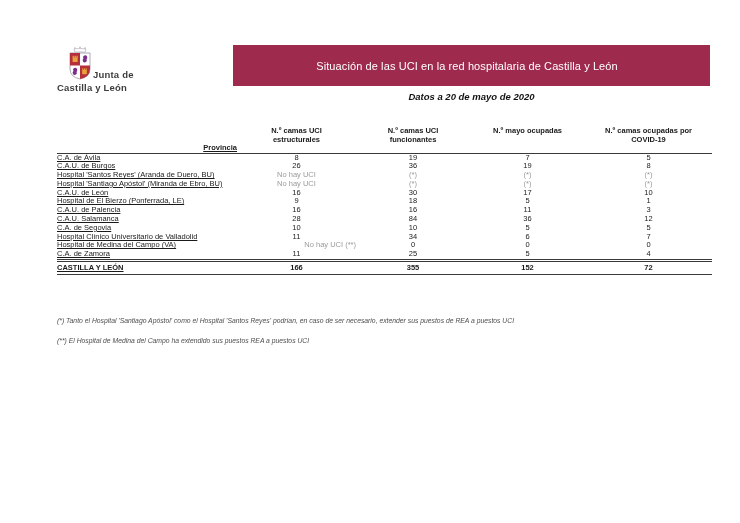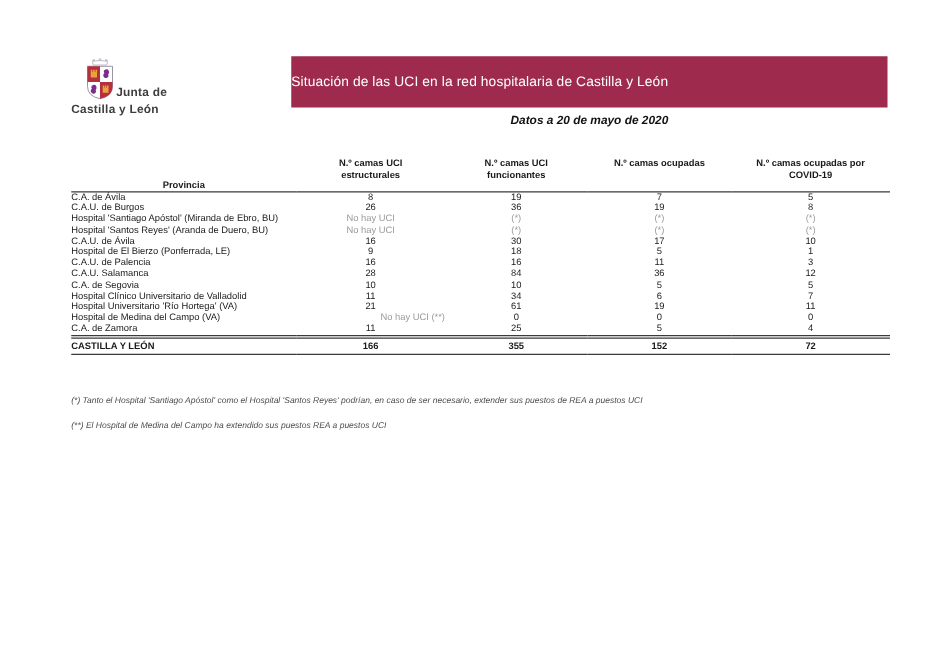--- a/index.html
+++ b/index.html
@@ -24,46 +24,46 @@
     font-size: 9.5px; font-weight: bold; color: #3d3d3d; letter-spacing: .2px;
   }
   .logo .line2 {
     position: absolute; left: 0px; top: 36px;
     font-size: 9.5px; font-weight: bold; color: #3d3d3d; letter-spacing: .2px;
   }
 
   
   .banner {
     position: absolute; left: 233px; top: 45px; width: 477px; height: 41px;
-    display: flex; align-items: center; justify-content: flex-start;
+    display: flex; align-items: center; justify-content: center;
     padding-right: 9px;
   }
   .banner .banner-text {
     color: #ffffff; font-size: 11px; letter-spacing: .1px;
   }
   .dateline {
     position: absolute; left: 233px; top: 91px; width: 477px;
     text-align: center;
     font-size: 9.5px; font-weight: bold; font-style: italic; color: #111;
   }
 
   
   .uci-table {
     position: absolute; left: 57px; top: 122px; width: 655px;
     border-collapse: collapse;
     font-size: 7.5px;
   }
   .uci-table th, .uci-table td { padding: 0; font-weight: normal; }
-  .uci-table thead th { font-weight: bold; height: 31px; }
-  .uci-table th.prov { text-align: center; vertical-align: bottom; padding-bottom: 1px; }
+  .uci-table thead th { font-weight: bold; height: 31px; text-decoration: underline; }
+  .uci-table th.prov { text-align: right; vertical-align: bottom; padding-bottom: 1px; }
   .uci-table th.num  { text-align: center; vertical-align: top; padding-top: 4px; }
   .uci-table th.num .hwrap { display: inline-block; max-width: 92px; line-height: 9px; }
   .uci-table thead tr { border-bottom: 1px solid #3a3a3a; }
   .uci-table tbody td { height: 8.8px; line-height: 8.8px; white-space: nowrap; }
-  .uci-table td.name { text-align: left; }
+  .uci-table td.name { text-align: left; text-decoration: underline; }
   .uci-table td.val  { text-align: center; }
   .uci-table .muted { color: #9a9a9a; }
   .uci-table tr.total { border-top: 3px double #3a3a3a; border-bottom: 1.5px solid #3a3a3a; }
   .uci-table tr.total td { font-weight: bold; height: 12px; line-height: 12px; }
 
   .col-prov { width: 180px; }
   .col-a { width: 119px; }
   .col-b { width: 114px; }
   .col-c { width: 115px; }
   .col-d { width: 127px; }
@@ -122,55 +122,55 @@
   </div>
 
   <div class="dateline">Datos a 20 de mayo de 2020</div>
 
   <table class="uci-table">
     <thead>
       <tr>
         <th class="prov col-prov">Provincia</th>
         <th class="num col-a"><span class="hwrap">N.º camas UCI estructurales</span></th>
         <th class="num col-b"><span class="hwrap">N.º camas UCI funcionantes</span></th>
-        <th class="num col-c"><span class="hwrap">N.º camas ocupadas</span></th>
+        <th class="num col-c"><span class="hwrap">N.º mayo ocupadas</span></th>
         <th class="num col-d"><span class="hwrap">N.º camas ocupadas por COVID-19</span></th>
       </tr>
     </thead>
     <tbody>
       <tr>
         <td class="name">C.A. de Ávila</td>
         <td class="val">8</td>
         <td class="val">19</td>
         <td class="val">7</td>
         <td class="val">5</td>
       </tr>
       <tr>
         <td class="name">C.A.U. de Burgos</td>
         <td class="val">26</td>
         <td class="val">36</td>
         <td class="val">19</td>
         <td class="val">8</td>
       </tr>
       <tr>
+        <td class="name">Hospital 'Santos Reyes' (Aranda de Duero, BU)</td>
+        <td class="val muted" style="color: rgb(154, 154, 154);">No hay UCI</td>
+        <td class="val muted" style="color: rgb(154, 154, 154);">(*)</td>
+        <td class="val muted" style="color: rgb(154, 154, 154);">(*)</td>
+        <td class="val muted" style="color: rgb(154, 154, 154);">(*)</td>
+      </tr>
+      <tr>
         <td class="name">Hospital 'Santiago Apóstol' (Miranda de Ebro, BU)</td>
         <td class="val muted" style="color: rgb(154, 154, 154);">No hay UCI</td>
         <td class="val muted" style="color: rgb(154, 154, 154);">(*)</td>
         <td class="val muted" style="color: rgb(154, 154, 154);">(*)</td>
         <td class="val muted" style="color: rgb(154, 154, 154);">(*)</td>
       </tr>
       <tr>
-        <td class="name">Hospital 'Santos Reyes' (Aranda de Duero, BU)</td>
-        <td class="val muted" style="color: rgb(154, 154, 154);">No hay UCI</td>
-        <td class="val muted" style="color: rgb(154, 154, 154);">(*)</td>
-        <td class="val muted" style="color: rgb(154, 154, 154);">(*)</td>
-        <td class="val muted" style="color: rgb(154, 154, 154);">(*)</td>
-      </tr>
-      <tr>
-        <td class="name">C.A.U. de Ávila</td>
+        <td class="name">C.A.U. de León</td>
         <td class="val">16</td>
         <td class="val">30</td>
         <td class="val">17</td>
         <td class="val">10</td>
       </tr>
       <tr>
         <td class="name">Hospital de El Bierzo (Ponferrada, LE)</td>
         <td class="val">9</td>
         <td class="val">18</td>
         <td class="val">5</td>
@@ -196,27 +196,20 @@
         <td class="val">10</td>
         <td class="val">5</td>
         <td class="val">5</td>
       </tr>
       <tr>
         <td class="name">Hospital Clínico Universitario de Valladolid</td>
         <td class="val">11</td>
         <td class="val">34</td>
         <td class="val">6</td>
         <td class="val">7</td>
-      </tr>
-      <tr>
-        <td class="name">Hospital Universitario 'Río Hortega' (VA)</td>
-        <td class="val">21</td>
-        <td class="val">61</td>
-        <td class="val">19</td>
-        <td class="val">11</td>
       </tr>
       <tr>
         <td class="name">Hospital de Medina del Campo (VA)</td>
         <td class="val muted" style="color: rgb(154, 154, 154); text-align: right;">No hay UCI (**)</td>
         <td class="val">0</td>
         <td class="val">0</td>
         <td class="val">0</td>
       </tr>
       <tr>
         <td class="name">C.A. de Zamora</td>

